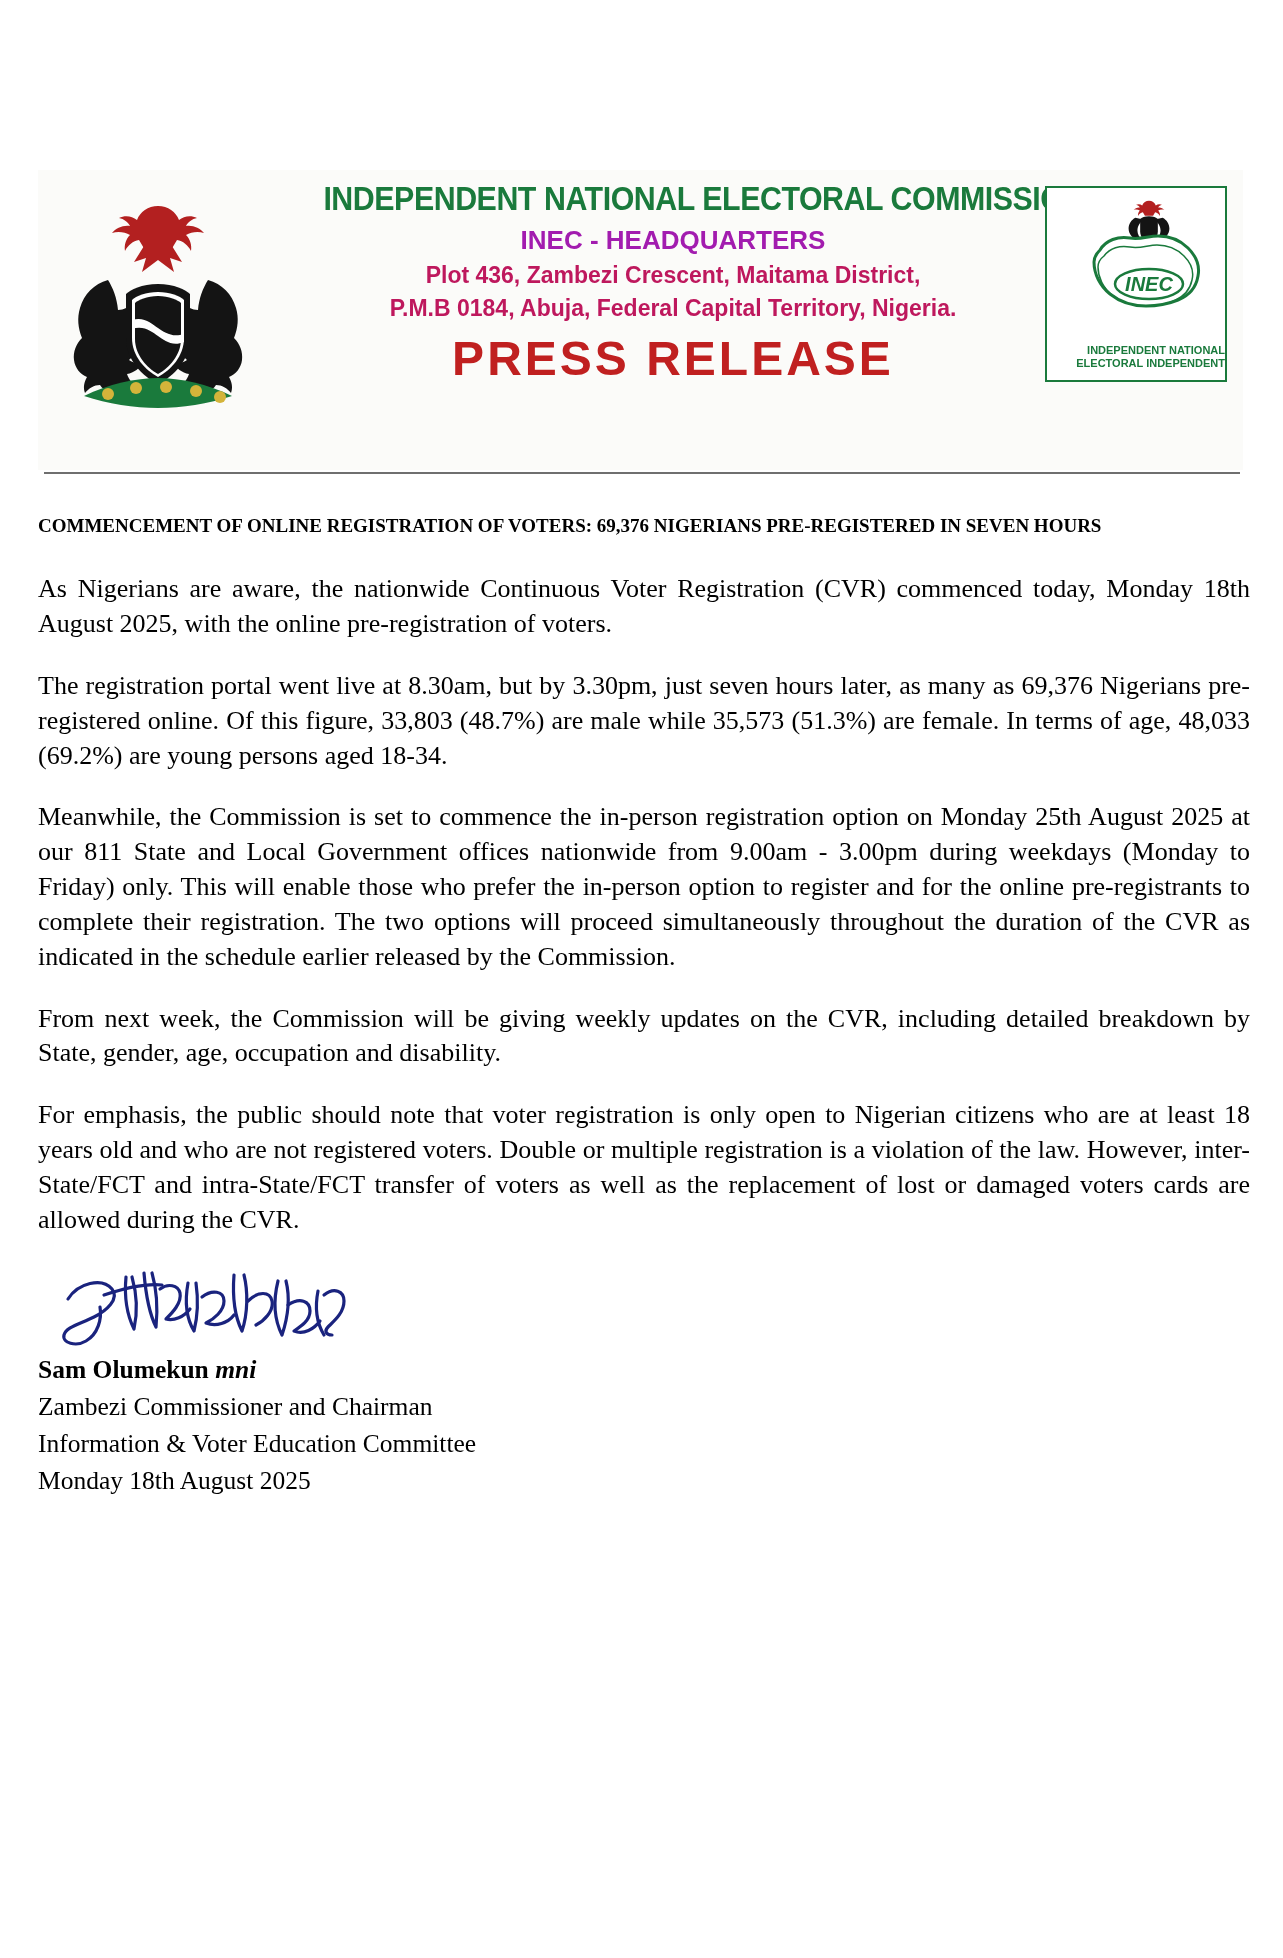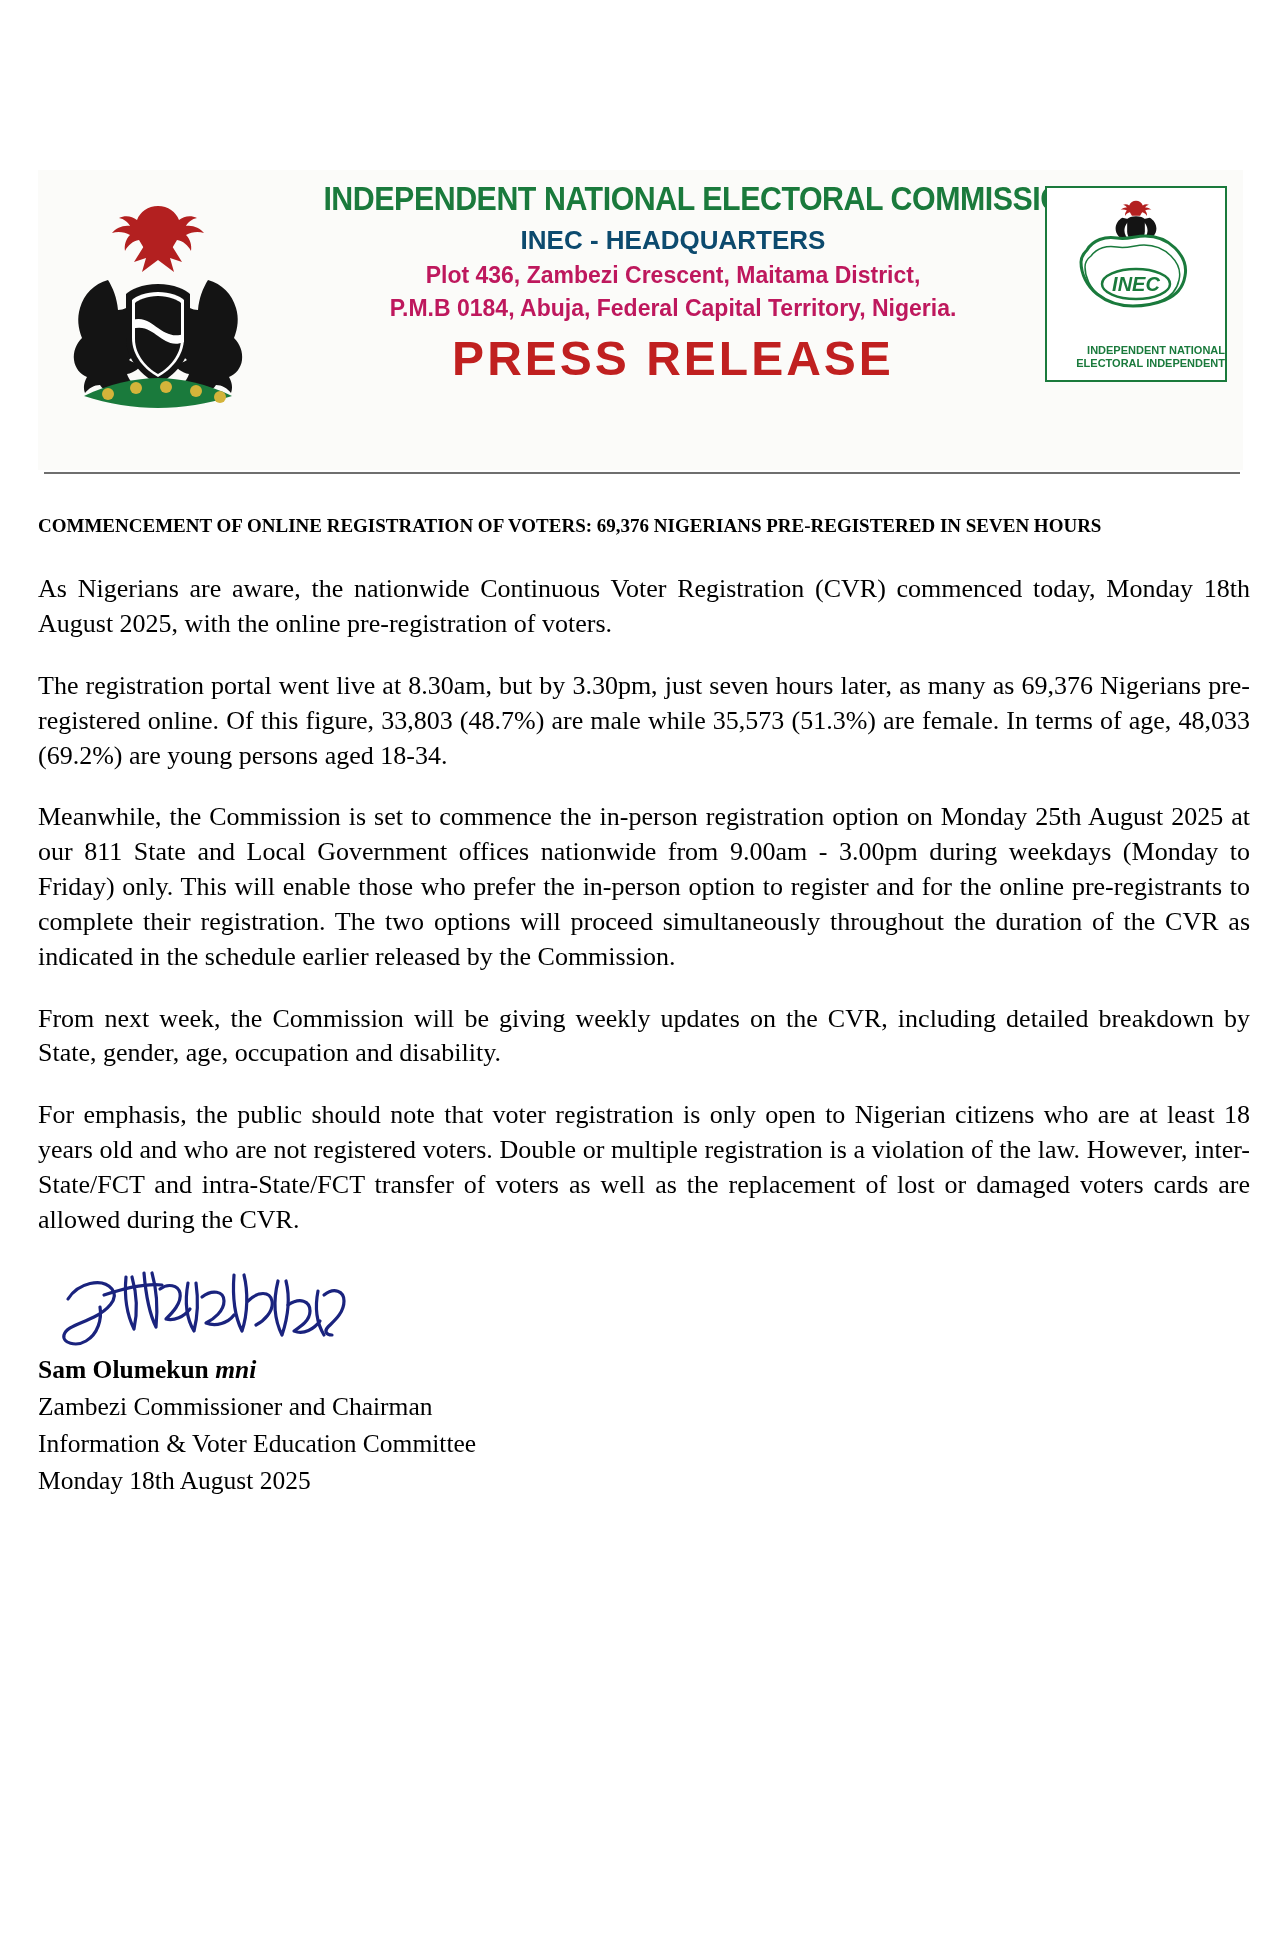--- a/index.html
+++ b/index.html
@@ -58,21 +58,21 @@
     color: #1a7a3c;
     font-stretch: condensed;
     transform: scaleX(0.92);
     transform-origin: center;
     white-space: nowrap;
   }
   .hq-line {
     margin-top: 7px;
     font-size: 26px;
     font-weight: bold;
-    color: #0c4a6e;
+    color: #a21caf;
   }
   .addr-line {
     margin-top: 6px;
     font-size: 23px;
     font-weight: bold;
     color: #be185d;
   }
   .web-line {
     margin-top: 7px;
     font-size: 18px;
@@ -97,20 +97,21 @@
     width: 178px;
     height: 192px;
     border: 2px solid #1a7a3c;
     background: #ffffff;
   }
   .inec-logo-inner {
     position: absolute;
     left: 0; top: 4px;
     width: 100%;
     height: 136px;
+    padding-left: 13px;
   }
   .inec-caption {
     position: absolute;
     left: 0;
     bottom: 9px;
     width: 100%;
     text-align: right;
     font-family: "Liberation Sans", sans-serif;
     font-size: 11px;
     font-weight: bold;

